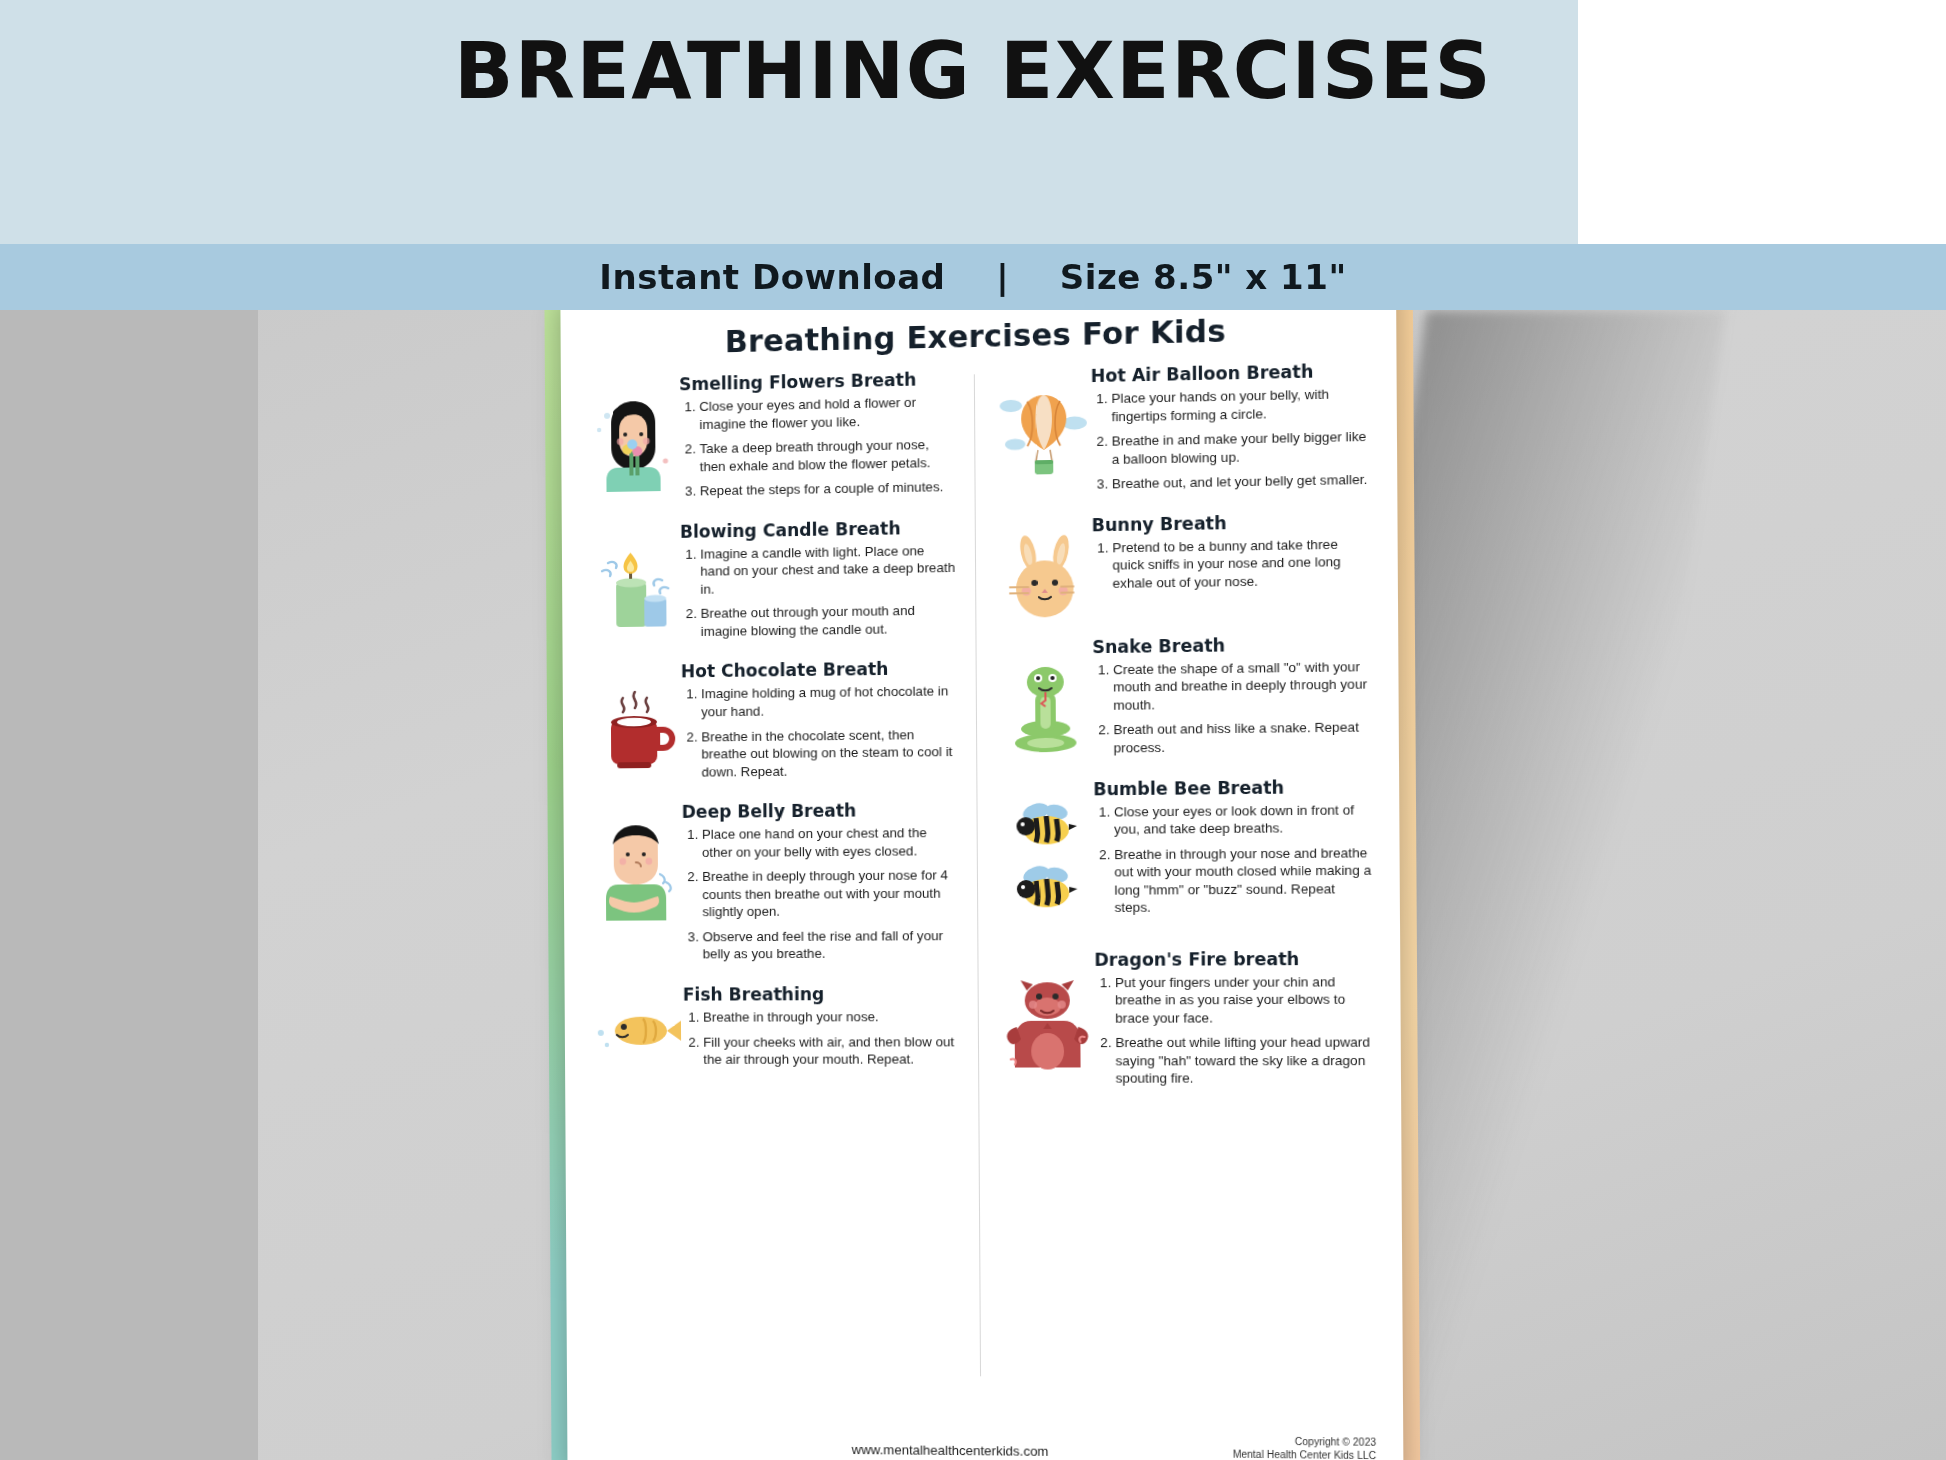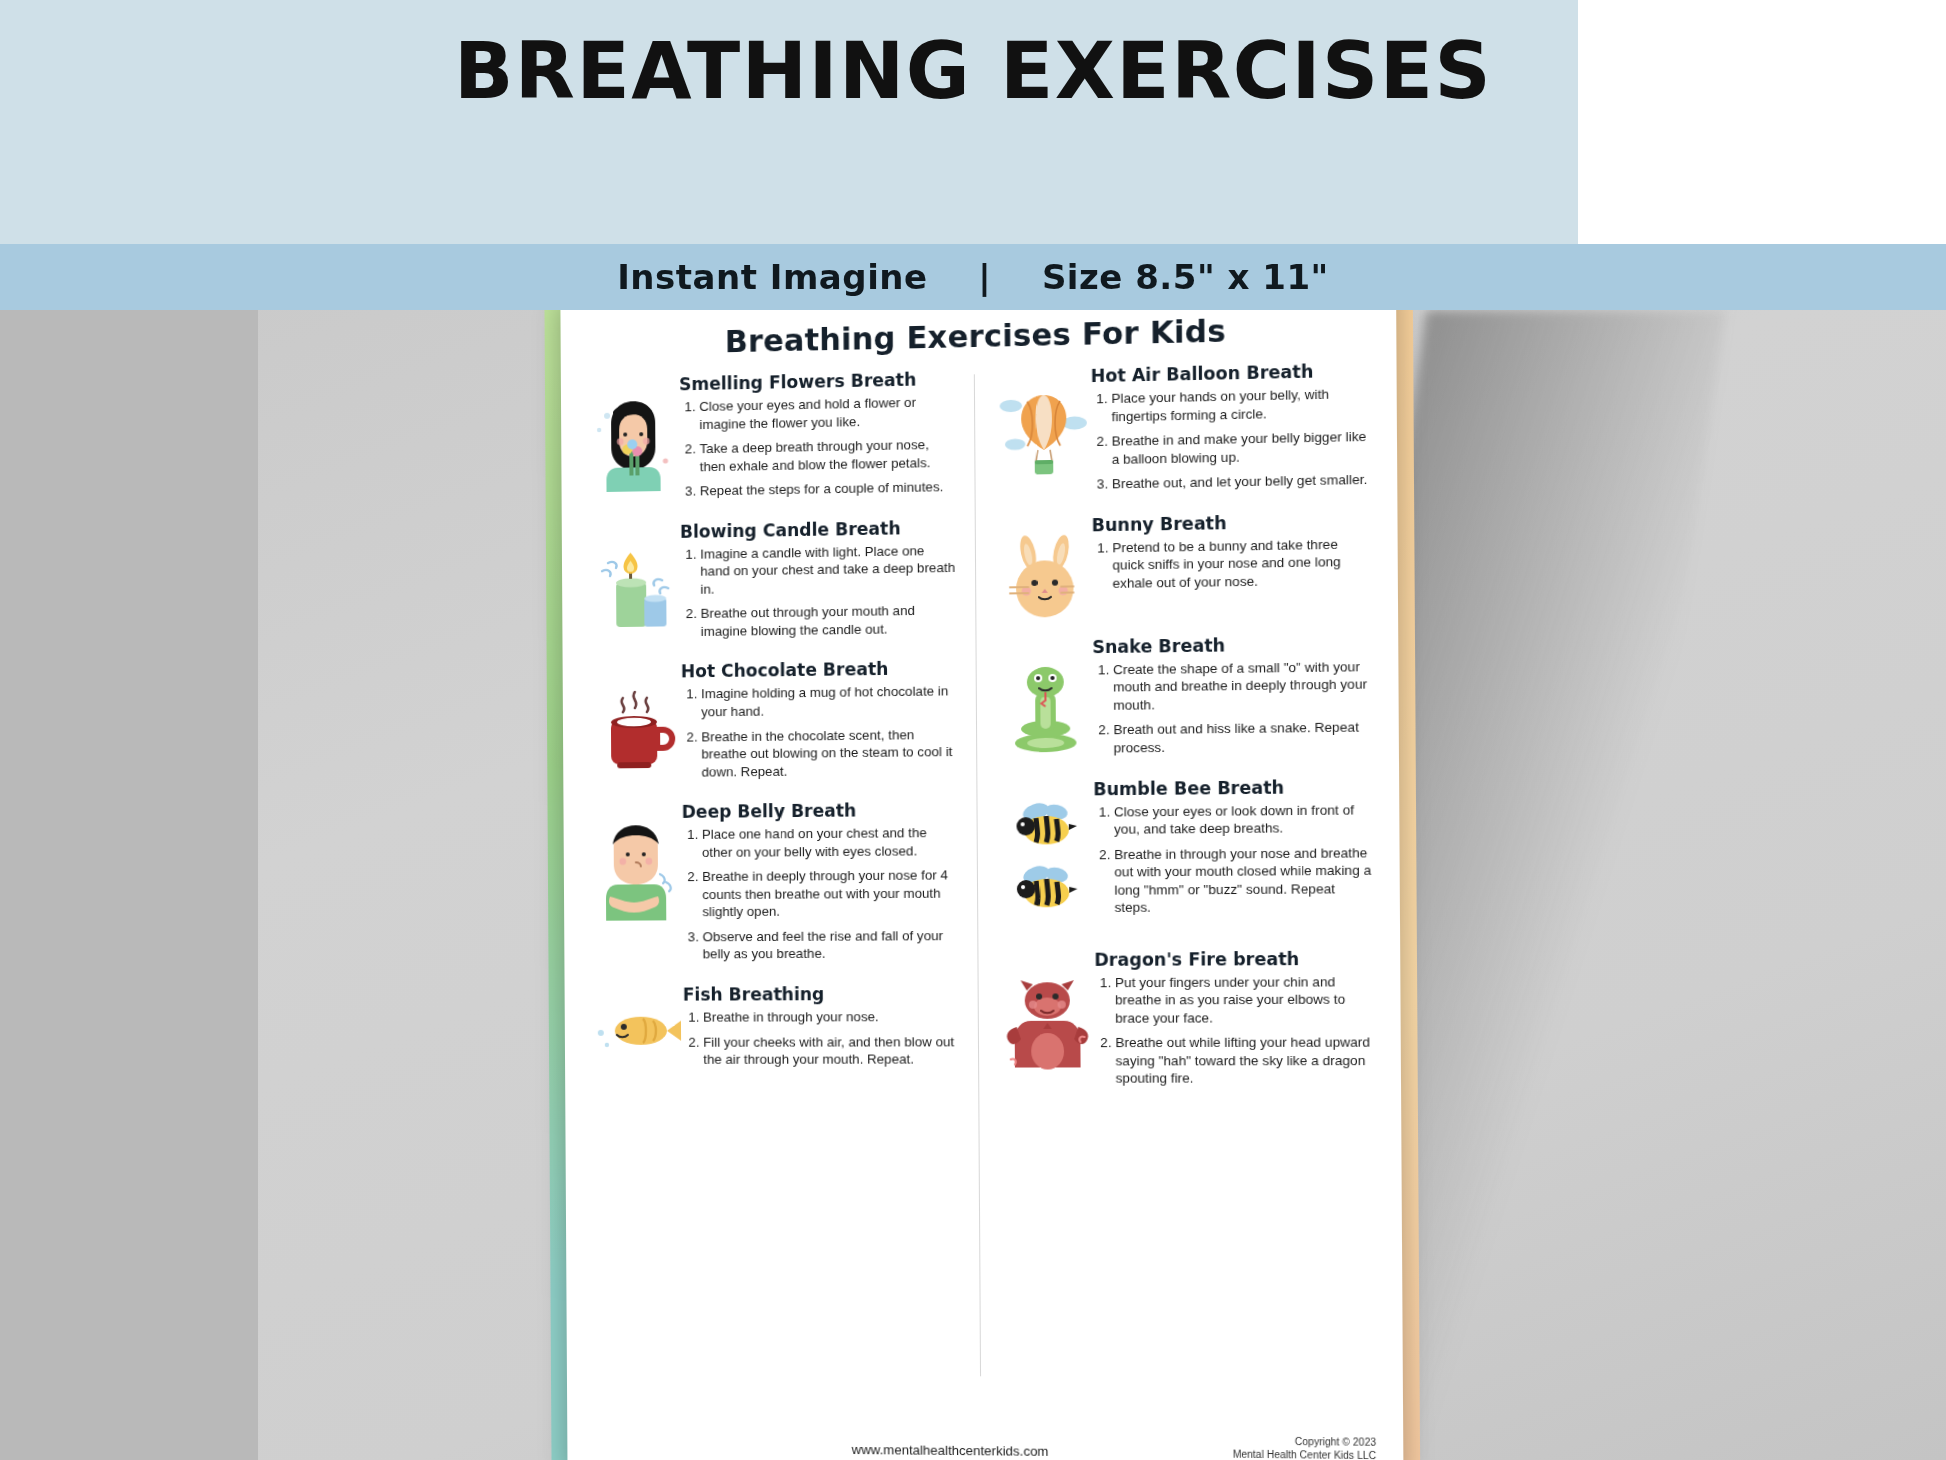--- a/index.html
+++ b/index.html
@@ -211,21 +211,21 @@
 <body>
 
 <div class="banner">
   <div class="banner-title">
     <div>BREATHING EXERCISES</div>
   </div>
 </div>
 
 <div class="subbanner">
   <div class="subbanner-text">
-    <span>Instant Imagine</span>
+    <span>Instant Download</span>
     <span style="display:inline-block;width:26px"></span>
     <span>|</span>
     <span style="display:inline-block;width:26px"></span>
     <span>Size 8.5" x 11"</span>
   </div>
 </div>
 
 <div class="scene">
   <div class="scene-left-strip"></div>
   <div class="shadow"></div>

